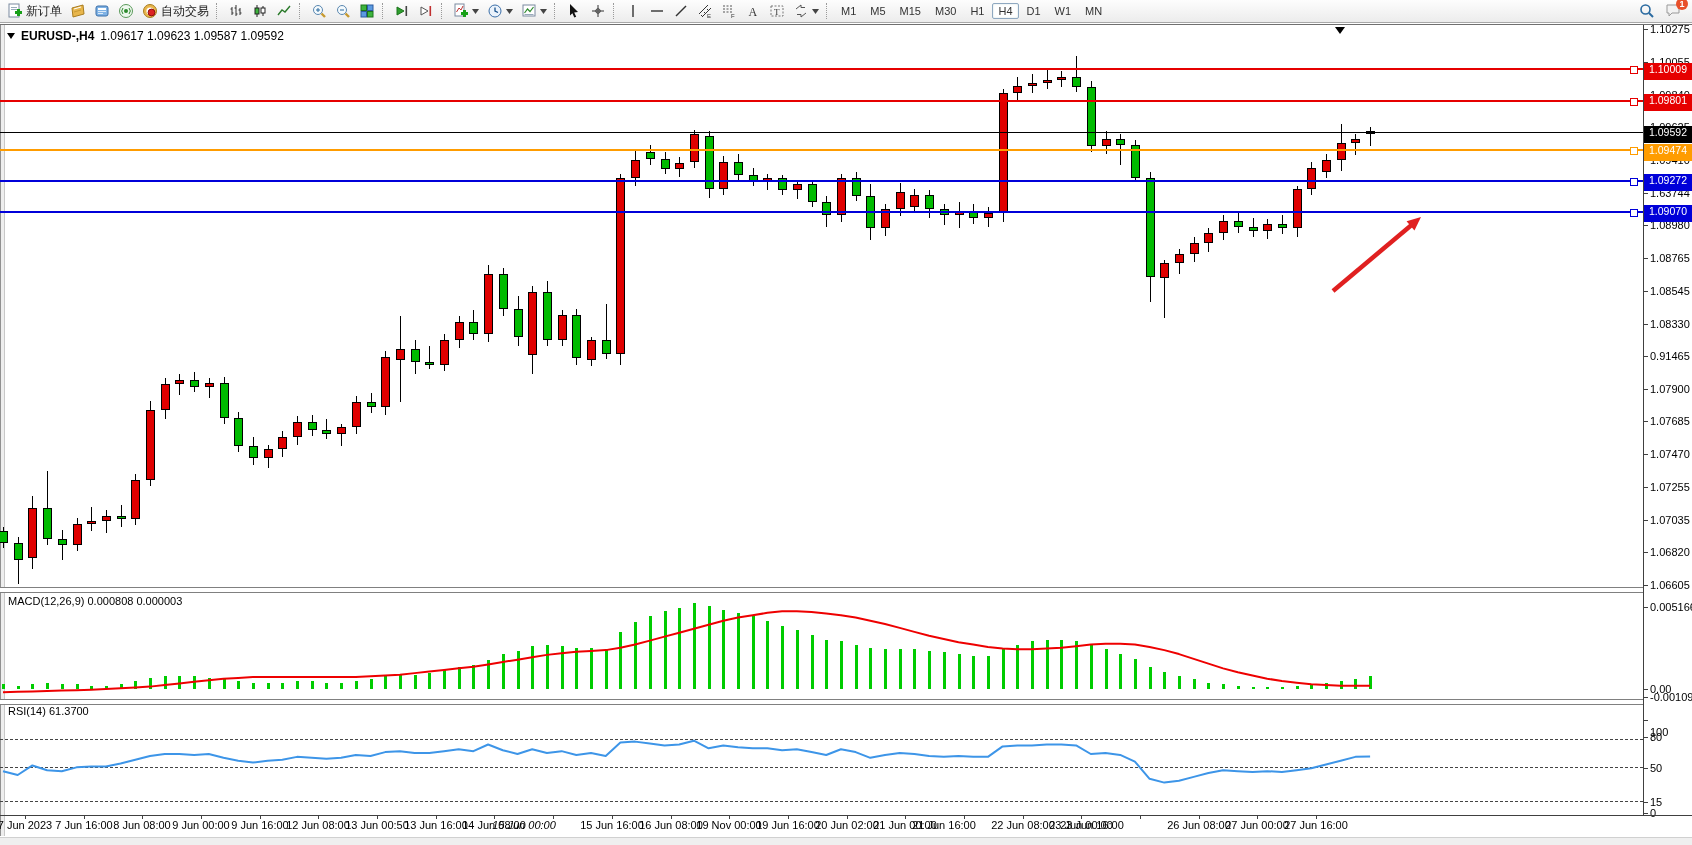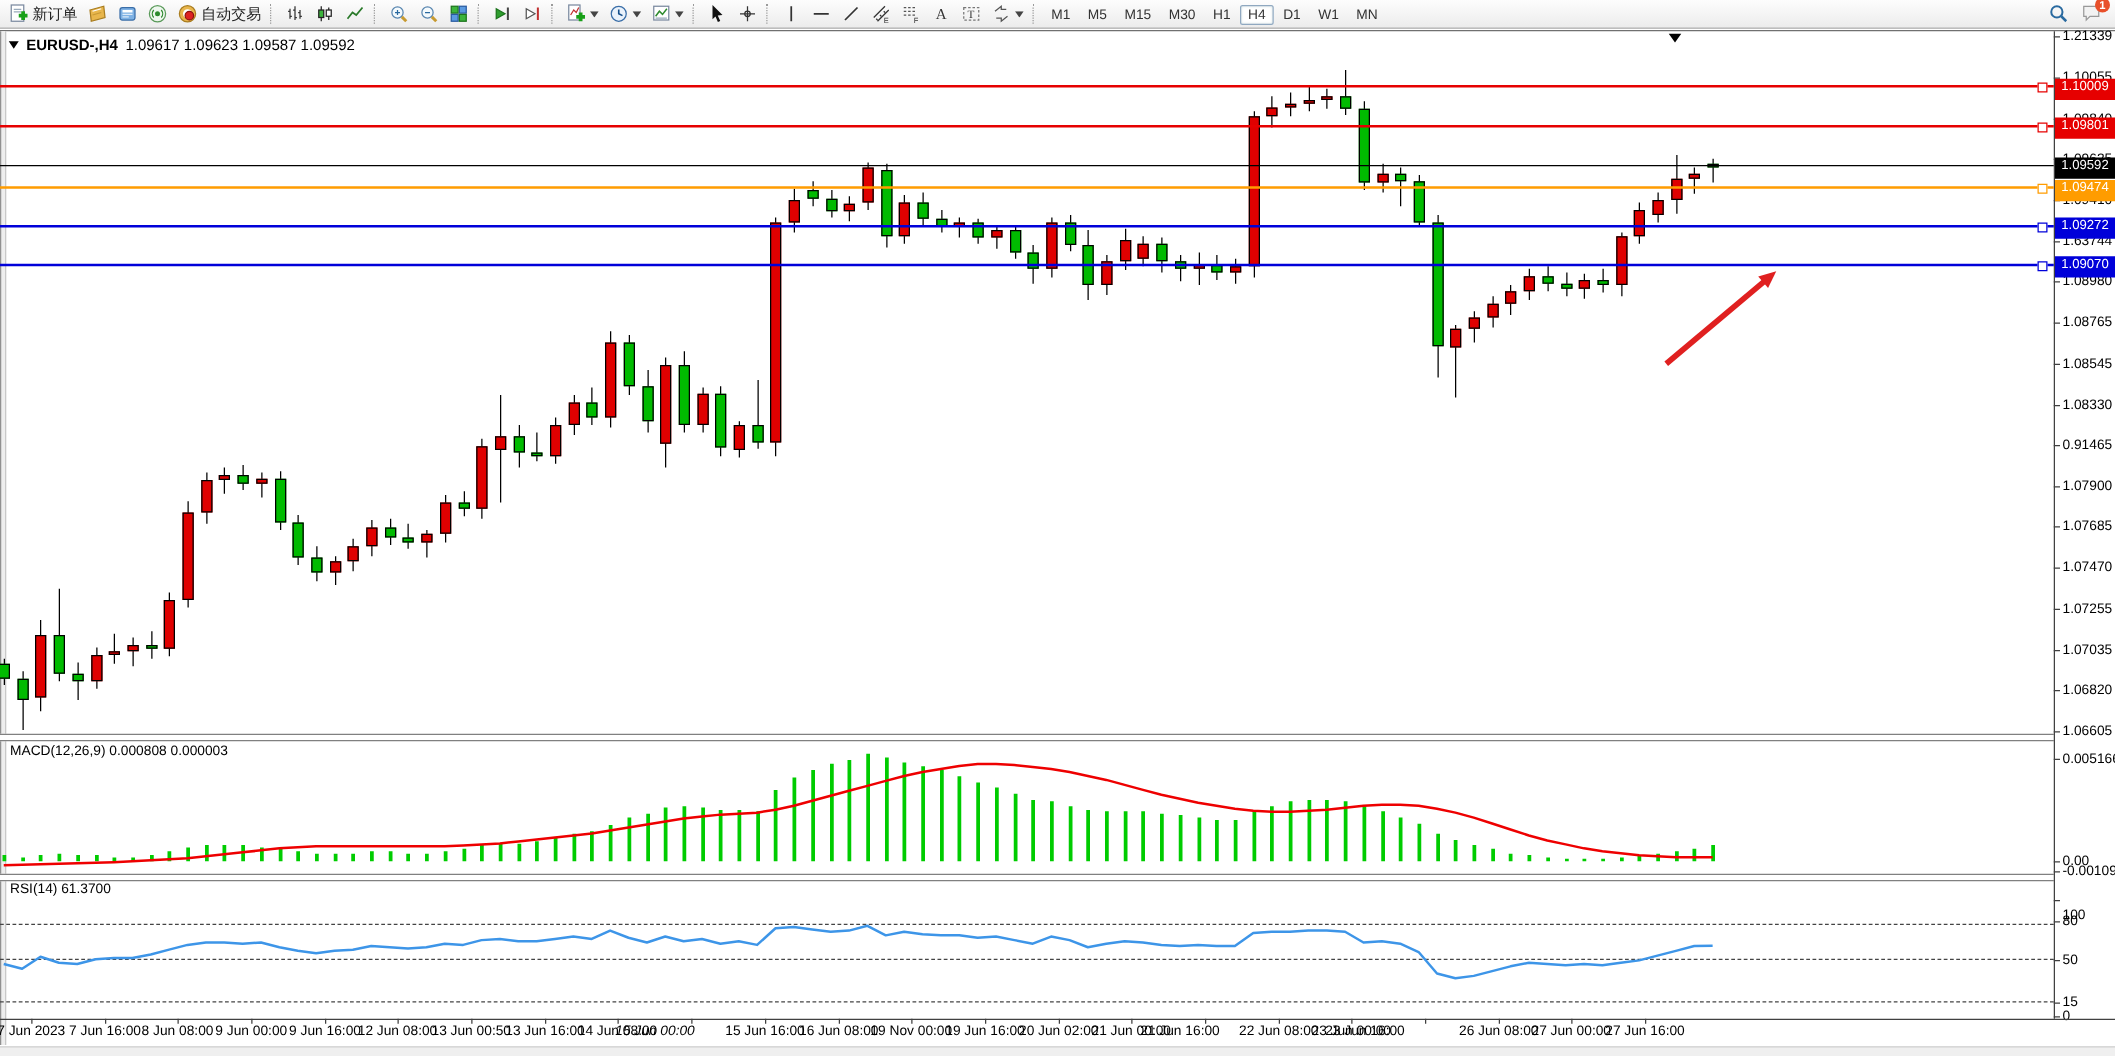--- a/index.html
+++ b/index.html
@@ -466,21 +466,21 @@
         <div class="hline-handle" style="left: 1630px; top: 152.953px; border: 1.5px solid rgb(0, 0, 217);"></div>
         <div class="price-badge" style="top: 149.453px; background: rgb(0, 0, 217);">1.09272</div>
         <div class="hline" style="top: 185.556px; width: 1643px; height: 2px; background: rgb(0, 0, 217);"></div>
         <div class="hline-handle" style="left: 1630px; top: 183.556px; border: 1.5px solid rgb(0, 0, 217);"></div>
         <div class="price-badge" style="top: 180.056px; background: rgb(0, 0, 217);">1.09070</div>
         <div class="hline" style="top: 106.974px; width: 1643px; height: 1px; background: rgb(0, 0, 0);"></div>
         <div class="price-badge" style="top: 100.974px; background: rgb(0, 0, 0);">1.09592</div>
       </div>
     <div id="paxis">
         <div class="axis-tick" style="top: 4px;"></div>
-        <div class="axis-label" style="top: -2px;">1.21339</div>
+        <div class="axis-label" style="top: -2px;">1.10275</div>
         <div class="axis-tick" style="top: 37.3297px;"></div>
         <div class="axis-label" style="top: 31.3297px;">1.10055</div>
         <div class="axis-tick" style="top: 69.9019px;"></div>
         <div class="axis-label" style="top: 63.9019px;">1.09840</div>
         <div class="axis-tick" style="top: 102.474px;"></div>
         <div class="axis-label" style="top: 96.4741px;">1.09625</div>
         <div class="axis-tick" style="top: 135.046px;"></div>
         <div class="axis-label" style="top: 129.046px;">1.09410</div>
         <div class="axis-tick" style="top: 167.619px;"></div>
         <div class="axis-label" style="top: 161.619px;">1.63744</div>

